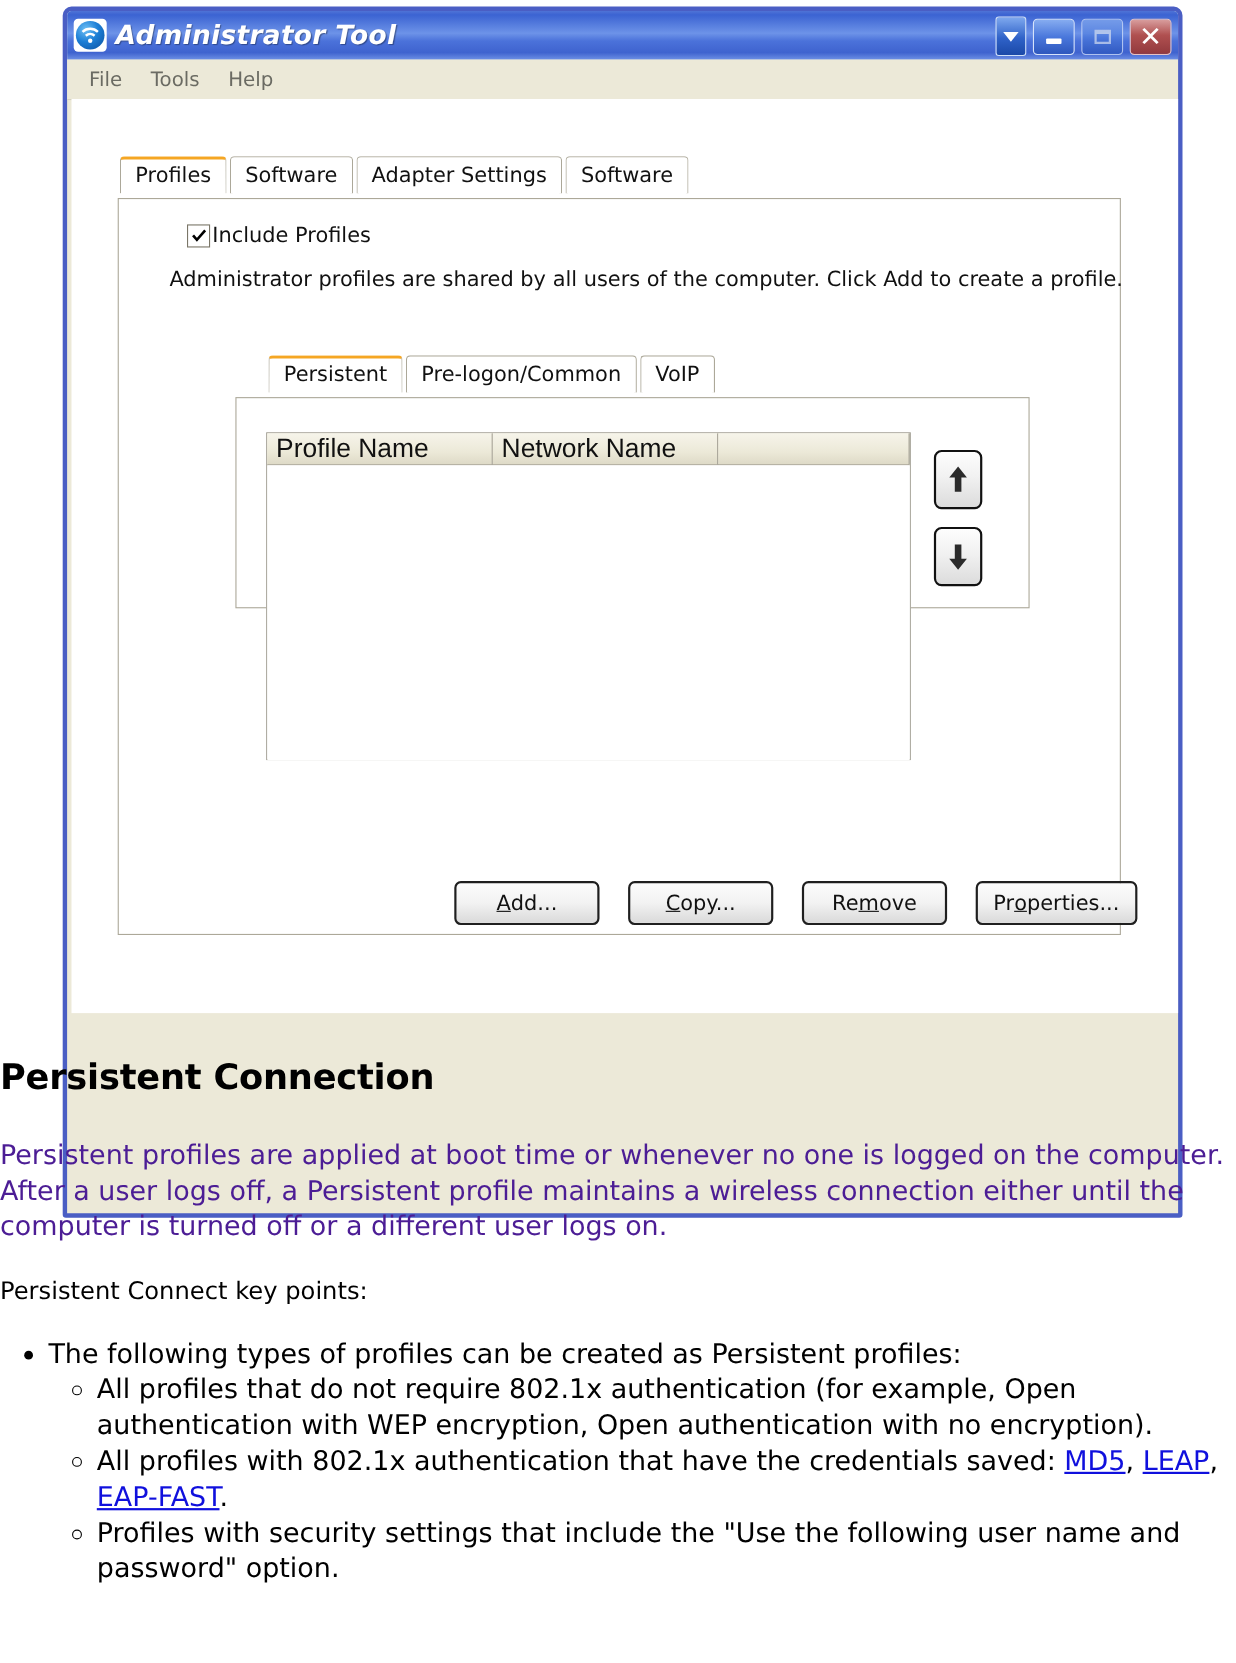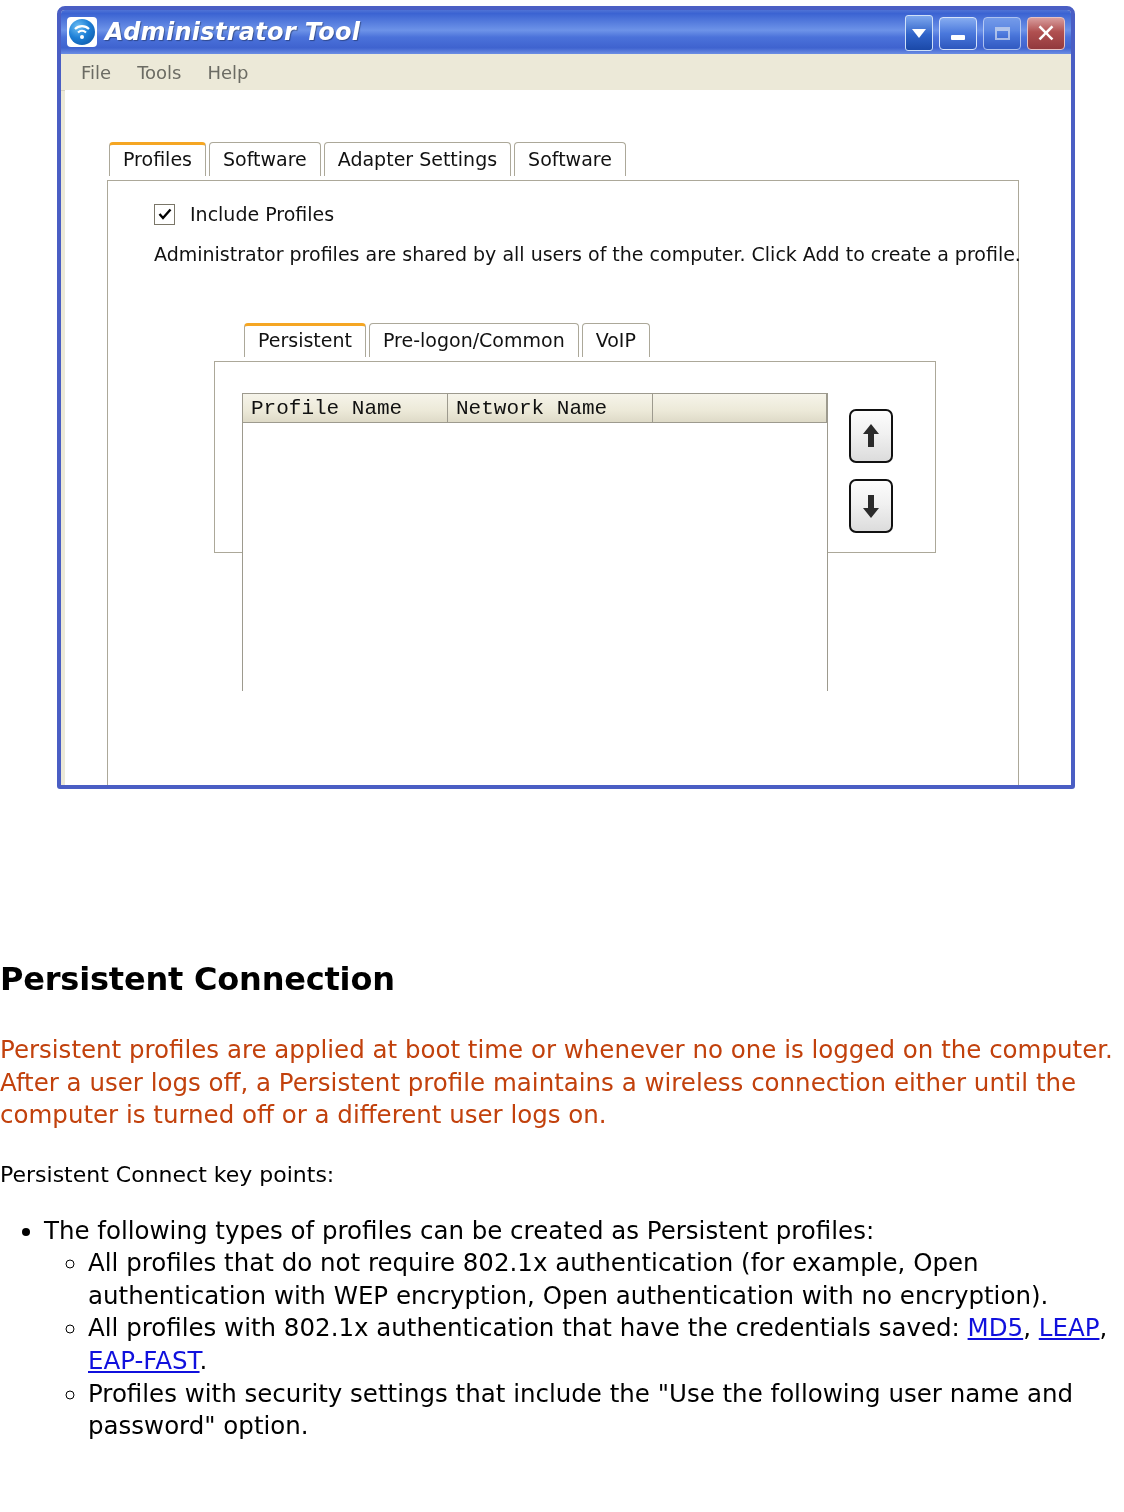--- a/index.html
+++ b/index.html
@@ -2,21 +2,21 @@
 <html><head>
 <meta charset="utf-8">
 <style>
   html,body{margin:0;padding:0;}
   body{
     width:1124px;height:1512px;background:#ffffff;
     font-family:"DejaVu Sans",sans-serif;
     -webkit-font-smoothing:none;
   }
   
-  .shot{position:absolute;left:57px;top:6px;width:1018px;height:783px;
+  .shot{position:absolute;left:57px;top:6px;width:1018px;height:1101px;
         background:#ece9d8;border:4px solid #4a5ec4;border-radius:8px 8px 3px 3px;
         box-sizing:border-box;overflow:hidden;}
   .titlebar{height:44px;
         background:linear-gradient(180deg,#4f73d6 0%,#3b63d2 8%,#6d93e8 46%,#4b72da 62%,#3f63cf 86%,#6c8ee4 100%);
         display:flex;align-items:center;padding:0 4px 0 6px;position:relative;}
   .win-icon{width:30px;height:30px;border-radius:4px;background:#ffffff;
         display:flex;align-items:center;justify-content:center;flex:0 0 auto;margin-right:8px;}
   .win-icon .globe{width:26px;height:26px;border-radius:50%;
         background:radial-gradient(circle at 35% 30%,#6fc0f5 0%,#1d7fd6 45%,#0b4f9e 100%);
         display:flex;align-items:center;justify-content:center;}
@@ -47,60 +47,60 @@
         box-sizing:border-box;}
   
   .tabstrip{position:absolute;left:44px;top:52px;display:flex;align-items:flex-end;z-index:4;}
   .tab{background:#ffffff;border:1px solid #aca899;border-bottom:none;
        padding:5px 13px 6px 13px;font-size:19px;color:#111;border-radius:4px 4px 0 0;
        margin-right:3px;font-family:"DejaVu Sans",sans-serif;white-space:nowrap;position:relative;text-align:right;}
   .tab.active{border-top:3px solid #f5a623;padding-top:3px;font-weight:normal;z-index:5;}
   .tabpanel{position:absolute;left:42px;top:90px;width:912px;height:670px;
        background:#ffffff;border:1px solid #aca899;box-sizing:border-box;}
 
-  .chkrow{position:absolute;left:46px;top:22px;display:flex;align-items:center;gap:15px;}
+  .chkrow{position:absolute;left:62px;top:22px;display:flex;align-items:center;gap:2px;}
   .chkbox{width:19px;height:19px;border:1px solid #7a7668;background:#fff;
        display:flex;align-items:center;justify-content:center;box-shadow:inset 1px 1px 0 #fff;}
   .chkbox svg{display:block;}
   .chklabel{font-size:19px;color:#111;font-family:"DejaVu Sans",sans-serif;}
   .desc{position:absolute;left:46px;top:62px;font-size:19px;color:#111;
        font-family:"DejaVu Sans",sans-serif;white-space:nowrap;}
 
   
   .itabstrip{position:absolute;left:108px;top:142px;display:flex;align-items:flex-end;z-index:4;padding-left:28px;}
   .itabpanel{position:absolute;left:106px;top:180px;width:722px;height:192px;
        background:#ffffff;border:1px solid #aca899;box-sizing:border-box;}
 
   .listbox{position:absolute;left:134px;top:212px;width:586px;height:298px;
        background:#ffffff;border:1px solid #9d9a8e;box-sizing:border-box;}
   .listhdr{display:flex;height:28px;background:#ece9d8;border-bottom:1px solid #9d9a8e;}
   .listhdr .col{border-right:1px solid #9d9a8e;box-sizing:border-box;
-       display:flex;align-items:center;padding-left:8px;font-size:21px;color:#111;
-       font-family:Liberation Mono, monospace;
+       display:flex;align-items:center;padding-left:8px;font-size:24px;color:#111;
+       font-family:Liberation Sans, sans-serif;
        background:linear-gradient(180deg,#f6f4ea 0%,#ece9d8 60%,#dedac7 100%);}
   .listhdr .c1{width:205px;} .listhdr .c2{width:205px;} .listhdr .c3{flex:1;}
   .listbody{height:268px;background:#fff;}
 
   .arrowcol{position:absolute;left:741px;top:228px;display:flex;flex-direction:column;gap:16px;}
   .arrowbtn{width:44px;height:54px;border:2px solid #111;border-radius:7px;
        background:linear-gradient(180deg,#fdfdfd 0%,#f1f1f1 45%,#dcdcdc 100%);
        display:flex;align-items:center;justify-content:center;box-sizing:border-box;}
 
   .btnrow{position:absolute;left:305px;top:620px;display:flex;gap:26px;}
   .xpbtn{min-width:132px;height:40px;border:2px solid #1f1f1f;border-radius:6px;
        background:linear-gradient(180deg,#fcfcfc 0%,#f2f2f2 50%,#dadada 100%);
        display:flex;align-items:center;justify-content:center;
        font-size:19px;color:#111;font-family:"DejaVu Sans",sans-serif;box-sizing:border-box;padding:0 14px;}
   .mn{text-decoration:underline;}
 
   
   .doc{position:absolute;left:0;top:930px;width:1124px;}
   h1.title{margin:30px 0 0 0;font-size:32px;font-weight:bold;color:#000;
        font-family:"DejaVu Sans",sans-serif;letter-spacing:-.2px;}
-  p.para{margin:36px 0 0 0;font-size:24.5px;line-height:1.33;color:#c2410c;
+  p.para{margin:36px 0 0 0;font-size:24.5px;line-height:1.33;color:#4c1d95;
        font-family:"DejaVu Sans",sans-serif;}
   p.kp{margin:30px 0 0 0;font-size:22px;color:#000;font-family:"DejaVu Sans",sans-serif;}
   ul.l1{margin:28px 0 0 0;padding-left:44px;list-style:disc;}
   ul.l1>li{font-size:24.5px;line-height:1.33;color:#000;font-family:"DejaVu Sans",sans-serif;}
   ul.l2{margin:0 0 0 0;padding-left:44px;list-style:circle;}
   ul.l2>li{font-size:24.5px;line-height:1.33;color:#000;font-family:"DejaVu Sans",sans-serif;}
   a.doclink{color:#1010dd;text-decoration:underline;}
 </style>
 </head>
 <body>

